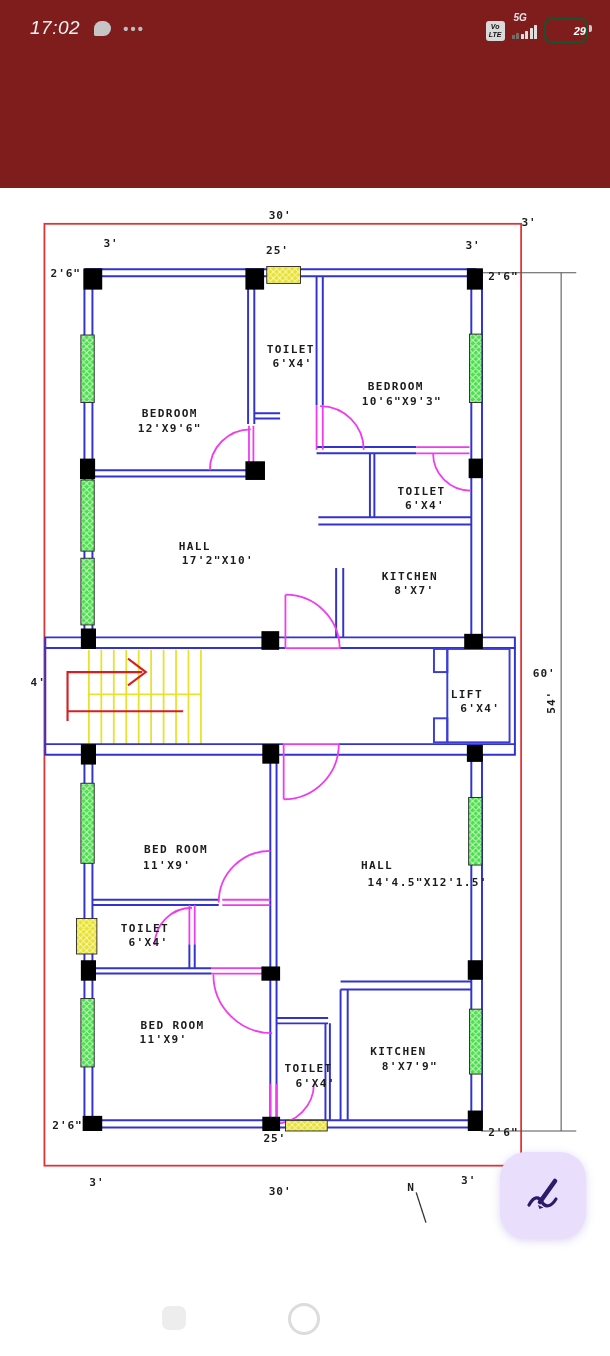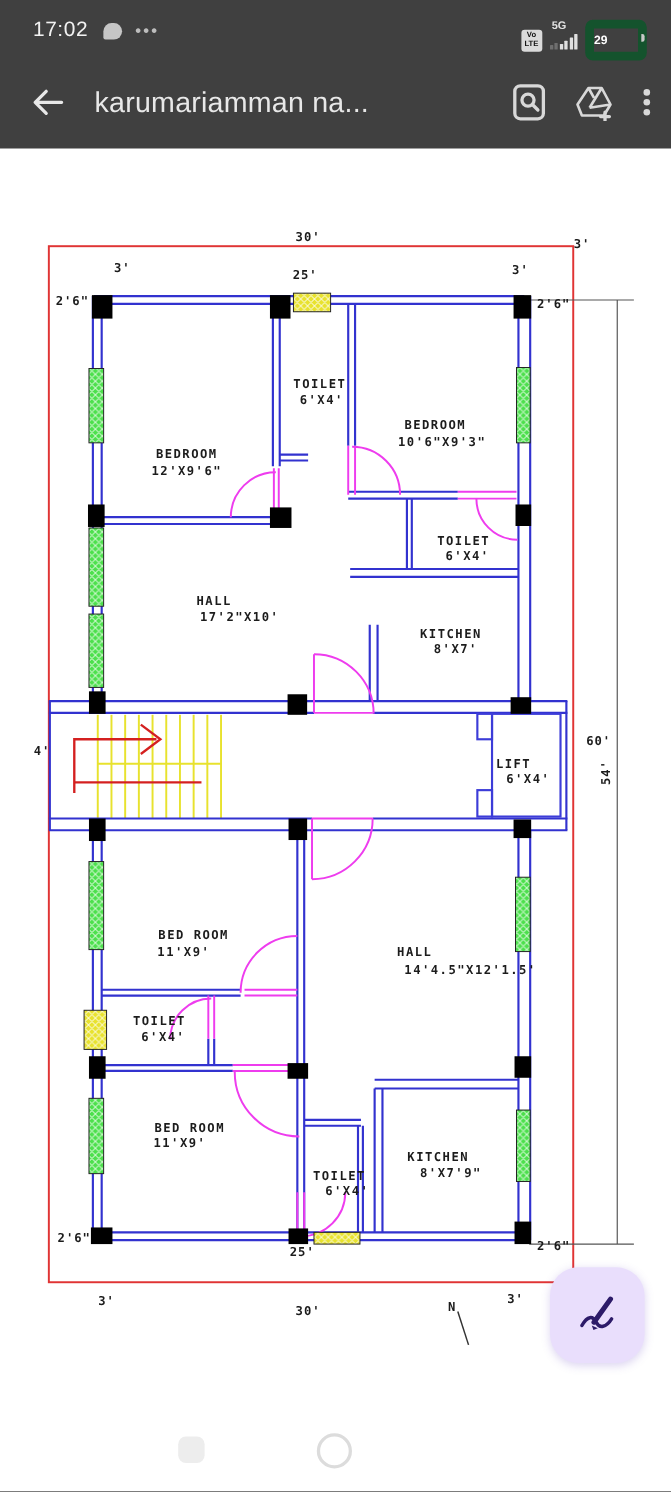--- a/index.html
+++ b/index.html
@@ -1,32 +1,32 @@
 <!DOCTYPE html>
 <html><head>
 <meta charset="utf-8">
 <style>
   html,body{margin:0;padding:0;background:#222;}
   .phone{position:relative;width:610px;height:1356px;background:#ffffff;overflow:hidden;
          font-family:"Liberation Sans",sans-serif;}
   
-  .header{position:absolute;left:0;top:0;width:610px;height:135px;background:#404040;color:#e6e6e6;}
+  .header{position:absolute;left:0;top:0;width:610px;height:188px;background:#7f1d1d;color:#e6e6e6;font-style:italic;}
   .status-row{position:absolute;left:0;top:10px;width:610px;height:36px;display:flex;align-items:center;}
   .time{margin-left:30px;font-size:19px;font-weight:500;color:#f2f2f2;letter-spacing:.5px;}
   .chat-ic{position:relative;width:17px;height:15px;background:#c6c6c6;border-radius:8px 8px 8px 2px;margin-left:14px;}
   .hdots{margin-left:12px;color:#bdbdbd;font-size:15px;letter-spacing:2px;font-weight:bold;}
   .status-right{position:absolute;right:22px;top:8px;display:flex;align-items:center;gap:7px;}
   .volte{background:#dadada;color:#111;border-radius:3px;font-size:7px;font-weight:bold;
          line-height:8px;padding:2px 3px;text-align:center;}
   .sig{display:flex;align-items:flex-end;gap:1.5px;height:16px;position:relative;justify-content:center;}
   .sig .g5{position:absolute;top:-11px;left:2px;font-size:10px;color:#e2e2e2;font-weight:bold;}
   .sig i{display:block;width:3px;background:#e0e0e0;border-radius:.5px;}
   .sig i.dim{background:#6f6f6f;}
-  .battery{position:relative;width:40px;height:21px;border:8px solid #14532d;border-radius:7px;
-           color:#fff;font-size:11px;font-weight:bold;display:flex;align-items:center;justify-content:flex-start;}
+  .battery{position:relative;width:40px;height:21px;border:2px solid #14532d;border-radius:7px;
+           color:#fff;font-size:11px;font-weight:bold;display:flex;align-items:center;justify-content:flex-end;}
   .battery:after{content:"";position:absolute;right:-6px;top:5px;width:3px;height:7px;background:#c9c9c9;border-radius:0 2px 2px 0;}
   .app-row{position:absolute;left:0;top:62px;width:610px;height:62px;display:flex;align-items:center;}
   .back{margin-left:26px;width:34px;height:34px;}
   .title{margin-left:26px;font-size:26px;color:#e8e8e8;font-weight:400;letter-spacing:.2px;
          white-space:nowrap;overflow:hidden;max-width:310px;}
   .appicons{position:absolute;right:18px;display:flex;align-items:center;gap:26px;}
   
   .plan-svg{position:absolute;left:0;top:150px;}
   .cadtext{font-family:"DejaVu Sans Mono","Liberation Mono",monospace;font-size:12.5px;font-weight:bold;
            fill:#1c1c1c;letter-spacing:1.5px;}
@@ -58,42 +58,20 @@
           <i class="dim" style="height:4px"></i>
             <i class="dim" style="height:6px"></i>
           <i style="height:5px"></i>
             <i style="height:8px"></i>
             <i style="height:11px"></i>
             <i style="height:14px"></i>
         </span>
         <span class="battery">
           <span>29</span>
         </span>
-      </div>
-    </div>
-    <div class="app-row">
-      <svg class="back" viewBox="0 0 34 34">
-        <path d="M30,17 H6 M6,17 L16,7 M6,17 L16,27" stroke="#e8e8e8" stroke-width="3" fill="none" stroke-linecap="round" stroke-linejoin="round"></path>
-      </svg>
-      <span class="title">karumariamman na...</span>
-      <div class="appicons">
-        <svg width="30" height="34" viewBox="0 0 30 34">
-          <rect x="2" y="2" width="26" height="30" rx="5" fill="none" stroke="#d8d8d8" stroke-width="3"></rect>
-          <circle cx="14" cy="15" r="5.5" fill="none" stroke="#d8d8d8" stroke-width="3"></circle>
-          <path d="M18,19 L23,24" stroke="#d8d8d8" stroke-width="3" stroke-linecap="round"></path>
-        </svg>
-        <svg width="36" height="34" viewBox="0 0 36 34">
-          <path d="M13,4 L25,4 L33,19 L27,29 L7,29 L3,19 Z M13,4 L18,13 M25,4 L14,22 M33,19 L14,22" fill="none" stroke="#d8d8d8" stroke-width="2.4" stroke-linejoin="round"></path>
-          <path d="M28,26 v8 M24,30 h8" stroke="#d8d8d8" stroke-width="3" stroke-linecap="round"></path>
-        </svg>
-        <svg width="8" height="34" viewBox="0 0 8 34">
-          <circle cx="4" cy="8" r="3" fill="#d8d8d8"></circle>
-            <circle cx="4" cy="17" r="3" fill="#d8d8d8"></circle>
-            <circle cx="4" cy="26" r="3" fill="#d8d8d8"></circle>
-        </svg>
       </div>
     </div>
   </div>
 
   <svg class="plan-svg" width="610" height="1206" viewBox="0 150 610 1356">
     <defs>
       <pattern id="hatchG" width="7" height="7" patternUnits="userSpaceOnUse">
         <rect width="7" height="7" fill="#4ce04c"></rect>
         <path d="M0,3.5 L3.5,0 L7,3.5 L3.5,7 Z" fill="none" stroke="#ffffff" stroke-width="1"></path>
       </pattern>

